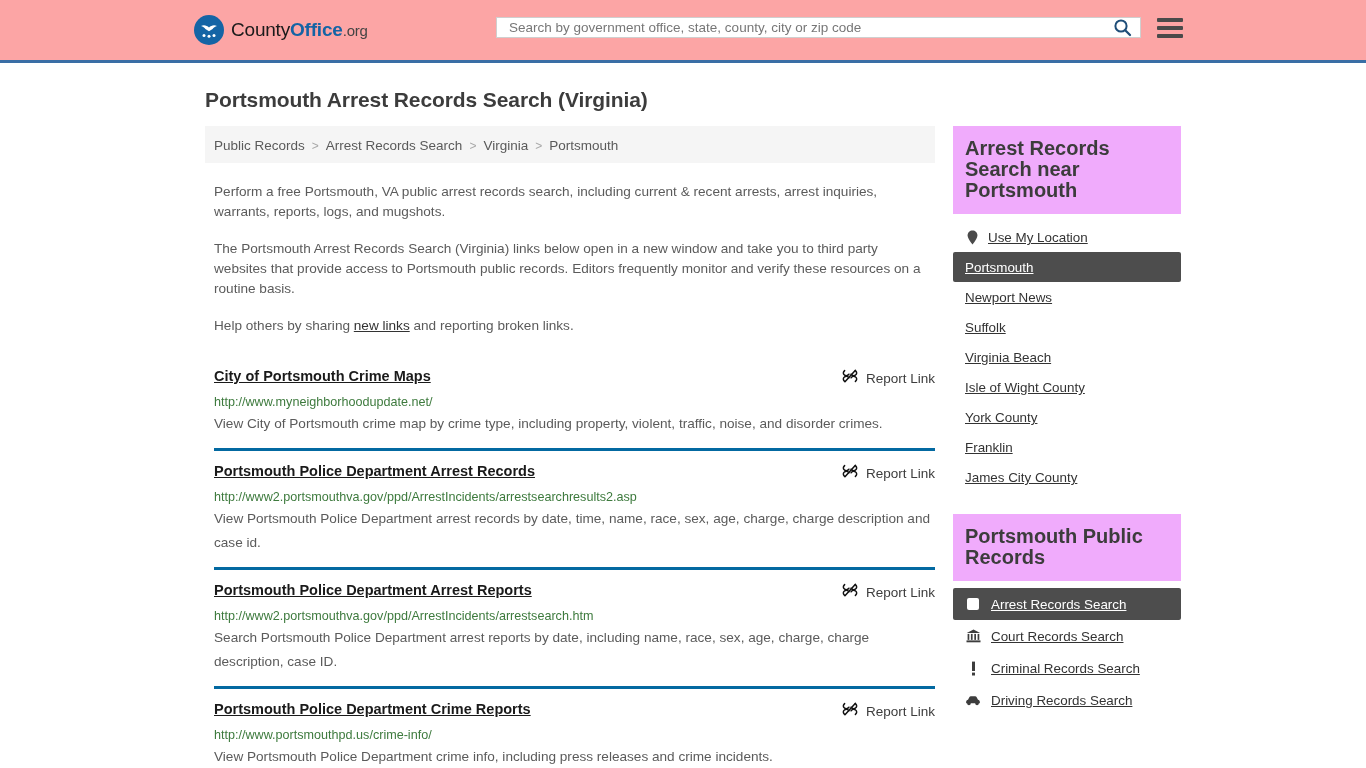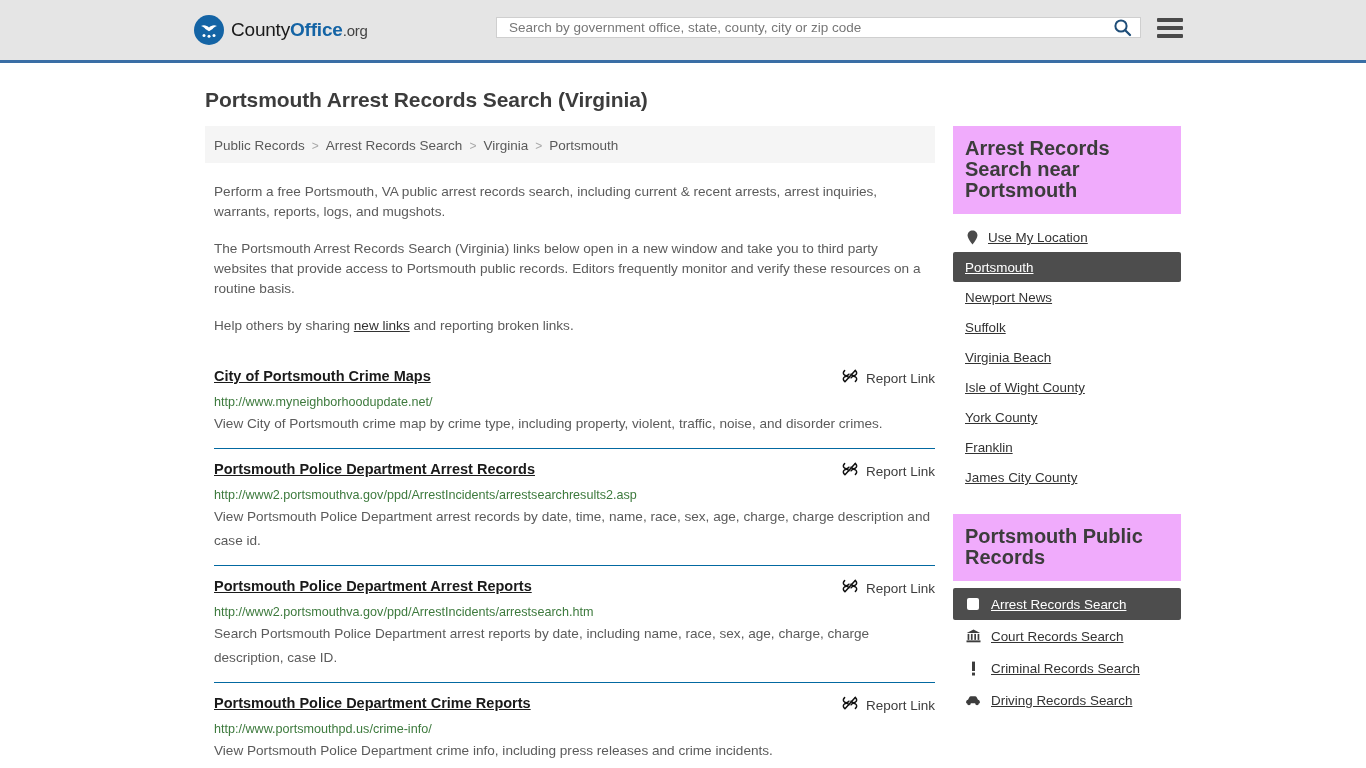--- a/index.html
+++ b/index.html
@@ -8,21 +8,21 @@
     width: 1366px; height: 768px;
     background: #ffffff;
     font-family: "Liberation Sans", sans-serif;
     overflow: hidden;
   }
 
   
   .site-header {
     width: 100%;
     height: 63px;
-    background: #e5e5e5;
+    background: #fca5a5;
     border-bottom: 3px solid #3a6ea5;
     display: flex;
     align-items: center;
     position: relative;
   }
   .logo-wrap {
     display: flex;
     align-items: center;
     margin-left: 194px;
     gap: 7px;
@@ -157,21 +157,21 @@
   .intro p.first { margin-top: 19px; }
   .intro a.inline-link {
     color: #333;
     text-decoration: underline;
     font-weight: 500;
   }
 
   
   .results { margin-top: 18px; padding-left: 9px; }
   .result {
-    border-top: 1px solid #0369a1;
+    border-top: 3px solid #0369a1;
     padding: 11px 0 12px 0;
   }
   .result:first-child { border-top: none; padding-top: 13px; }
   .result-head {
     display: flex;
     justify-content: space-between;
     align-items: flex-start;
   }
   .result-title {
     font-size: 14.5px;

